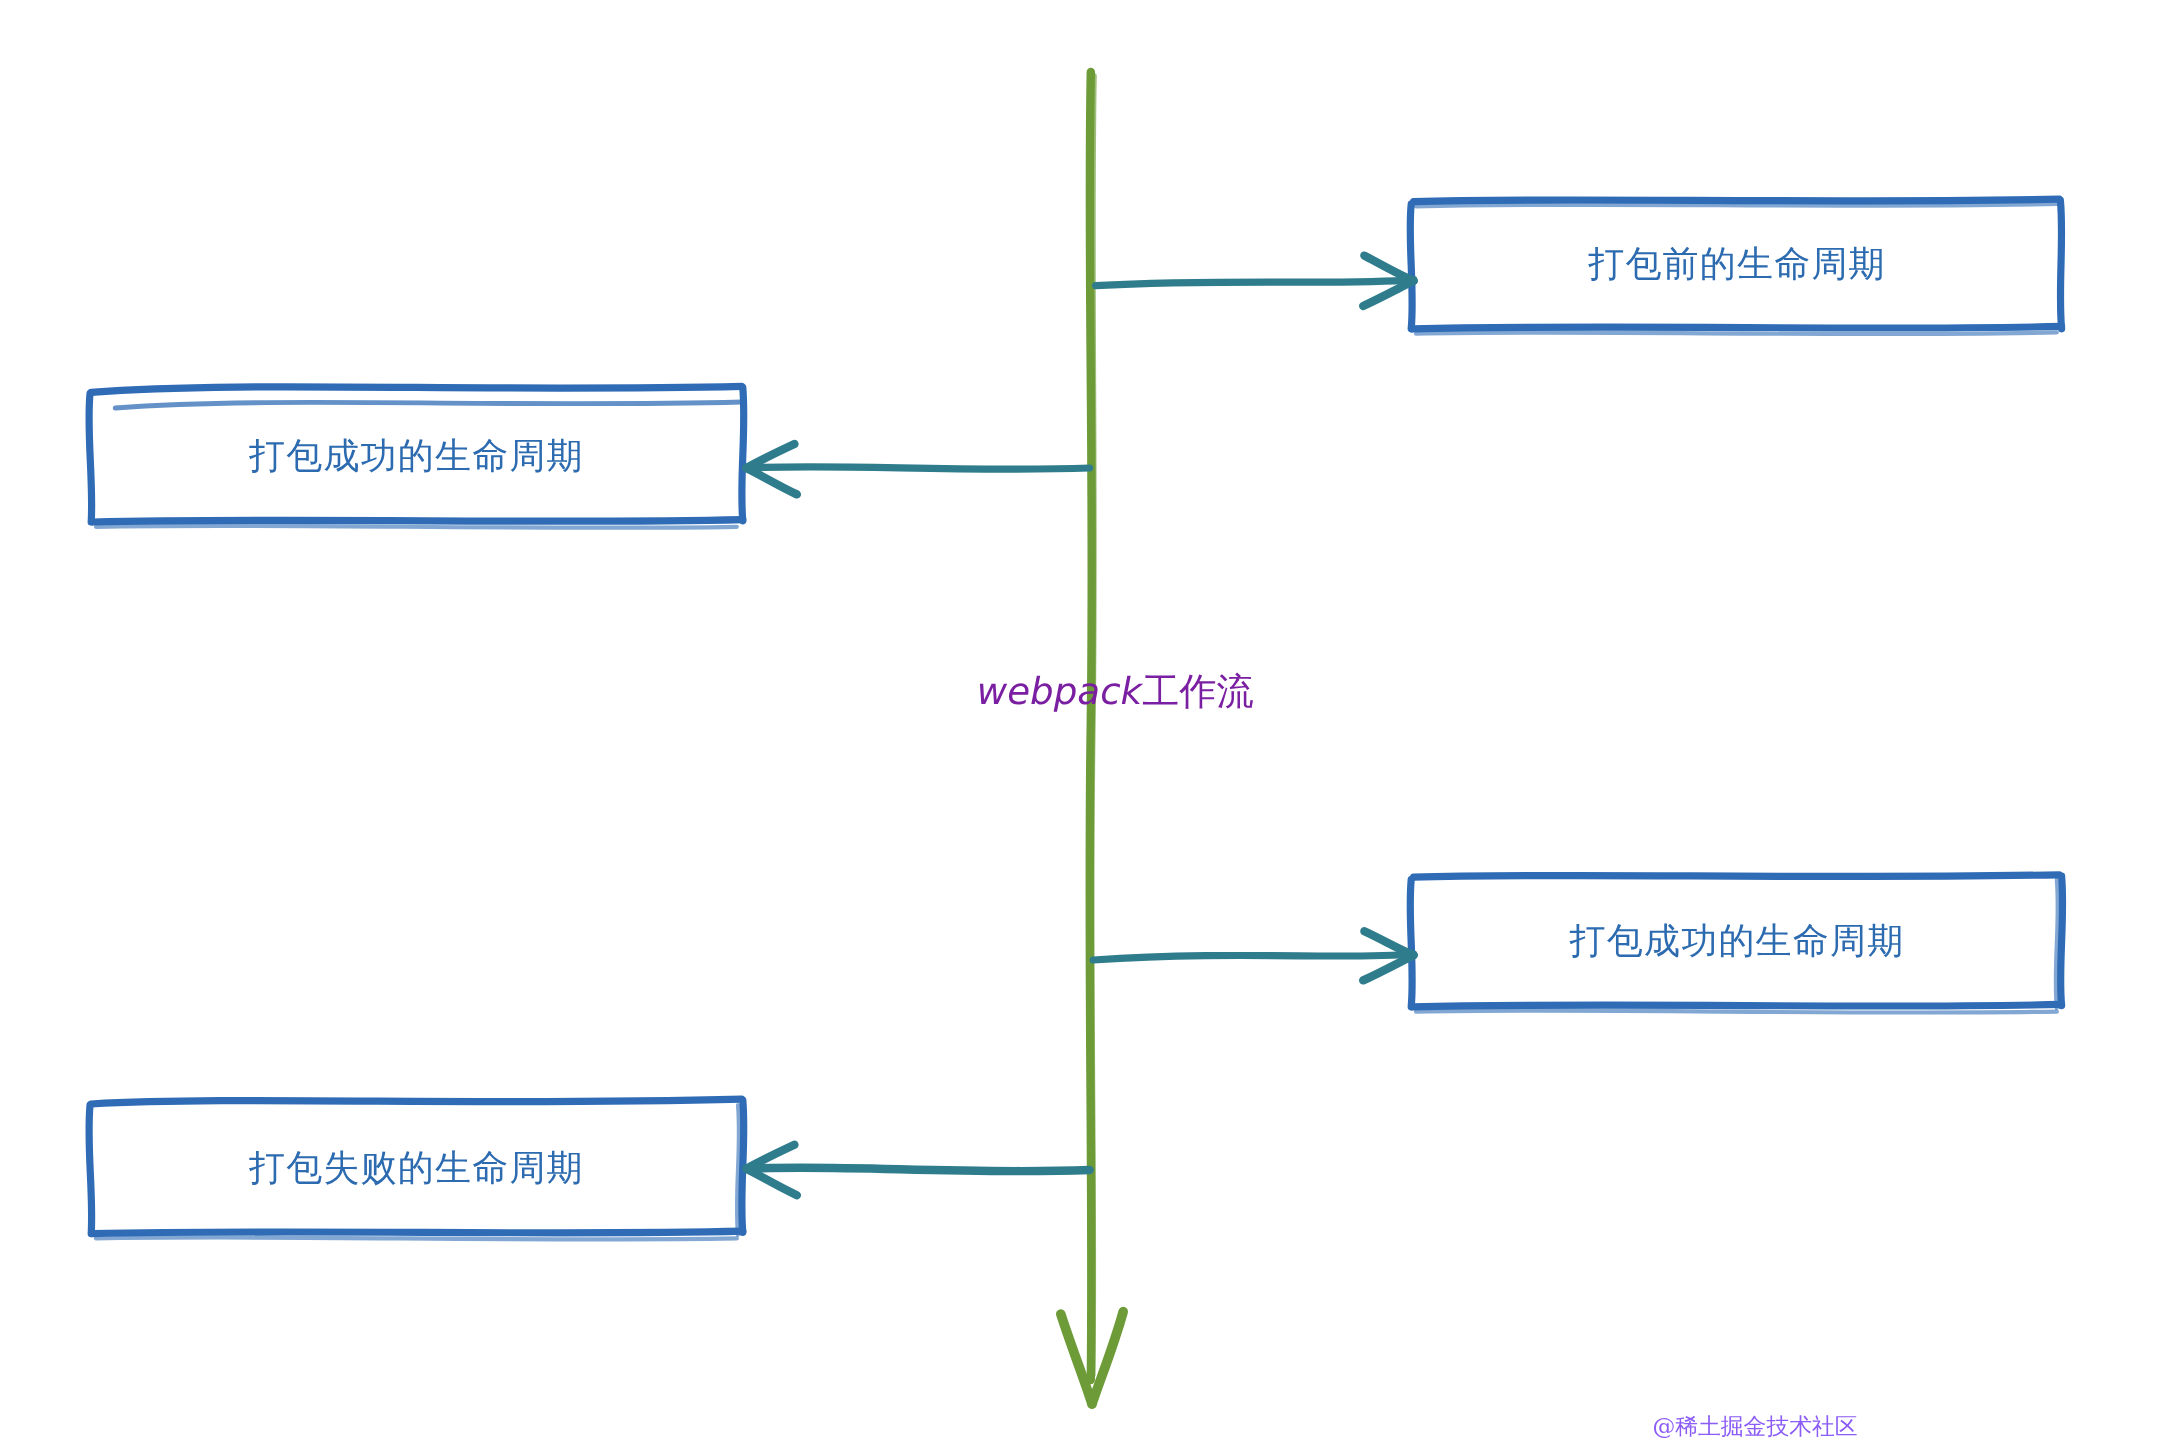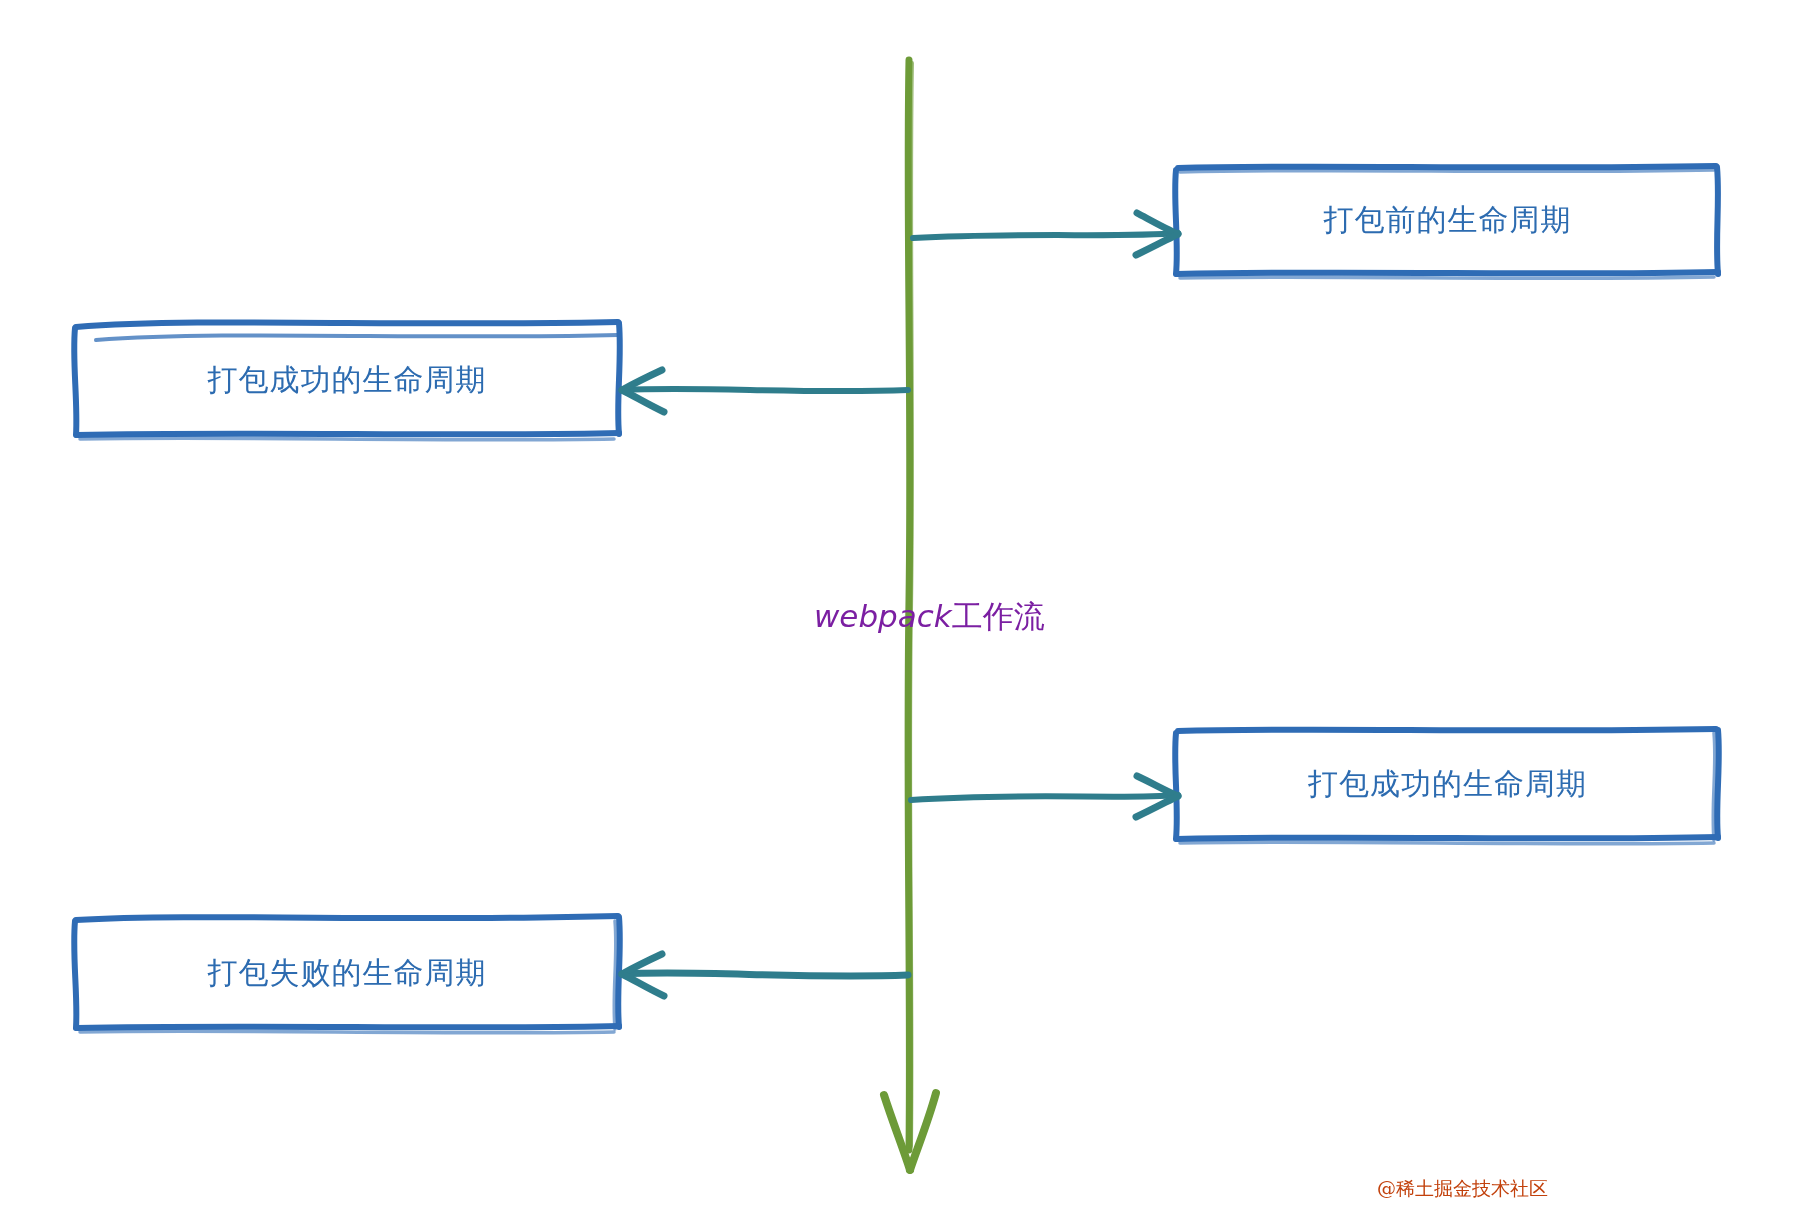--- a/index.html
+++ b/index.html
@@ -38,31 +38,30 @@
     white-space: nowrap;
     pointer-events: none;
   }
   .axis-title {
     position: absolute;
     color: #7b1fa2;
     font-size: 31px;
     font-family: "DejaVu Sans", sans-serif;
     white-space: nowrap;
     font-style: italic;
-    margin-top: 40px;
   }
   .axis-title .cjk {
     font-style: normal;
     font-family: "DejaVu Sans", sans-serif;
   }
   .watermark {
     position: absolute;
     right: 16px;
     bottom: 10px;
-    color: #c2410c;
+    color: #8b5cf6;
     font-size: 19px;
     font-family: "DejaVu Serif", serif;
     white-space: nowrap;
   }
 </style>
 </head>
 <body>
 
 <div id="canvas">
 

